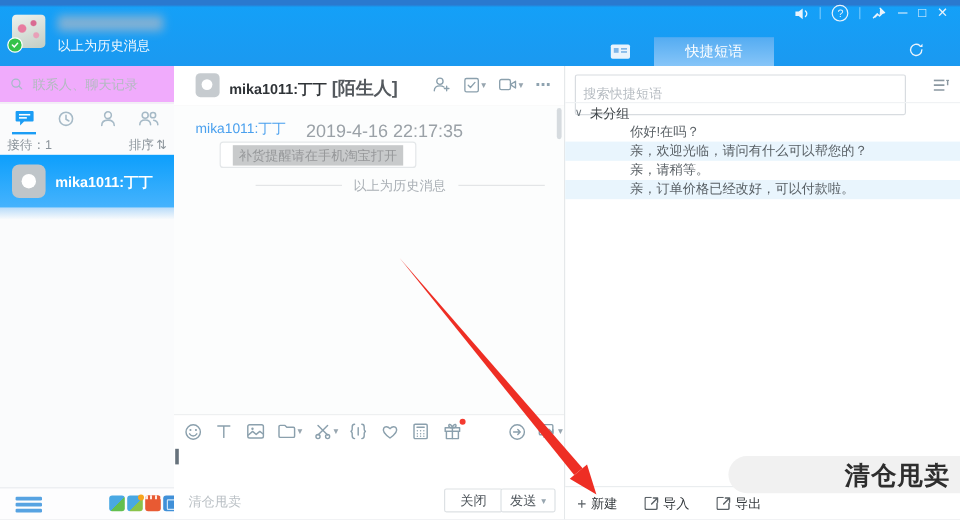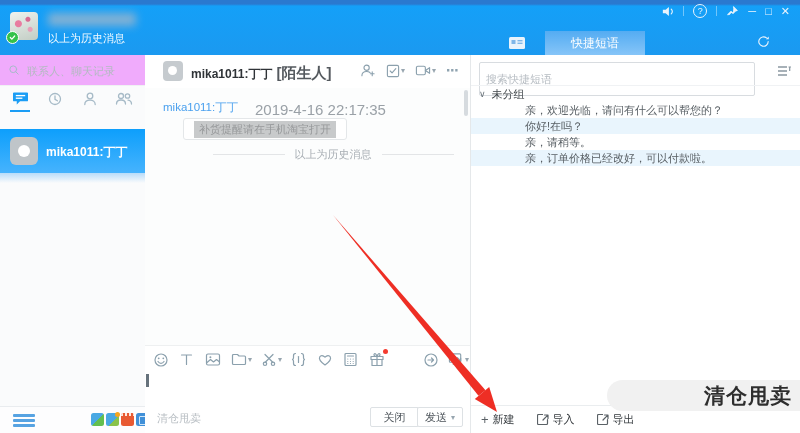--- a/index.html
+++ b/index.html
@@ -213,20 +213,27 @@
         <svg width="18" height="16" viewBox="0 0 18 16">
             <circle class="sb" cx="6" cy="5" r="2.5"></circle>
             <path class="sb" d="M1.5 13c0-2.7 2-4 4.5-4s4.5 1.3 4.5 4"></path>
             <circle class="sb" cx="12.5" cy="5" r="2.2"></circle>
             <path class="sb" d="M13 9.2c2 .3 3.5 1.6 3.5 3.8"></path>
           </svg>
       </span>
       <span class="s-underline"></span>
     </div>
 
+    <div class="abs s-status">
+      <span class="l">接待：1</span>
+      <span class="r">
+        <span>排序</span>
+        <span>⇅</span>
+      </span>
+    </div>
 
     <div class="abs chat-item">
       <span class="ci-avatar"></span>
       <span class="ci-name">mika1011:丁丁</span>
     </div>
     <div class="abs glow"></div>
 
     <div class="abs taskbar">
       <span class="hamburger">
           <i></i>
@@ -386,22 +393,22 @@
           </svg>
       </span>
     </div>
 
     <div class="p-group">
       <span class="chev">∨</span>
       <span>未分组</span>
     </div>
 
     <div class="phrases">
+      <div class="phrase-row">你好!在吗？</div>
       <div class="phrase-row">亲，欢迎光临，请问有什么可以帮您的？</div>
-      <div class="phrase-row">你好!在吗？</div>
       <div class="phrase-row">亲，请稍等。</div>
       <div class="phrase-row">亲，订单价格已经改好，可以付款啦。</div>
     </div>
 
     <div class="p-footer">
       <span class="pf-item">
         <span class="pf-plus">+</span>
         <span>新建</span>
       </span>
       <span class="pf-item">

